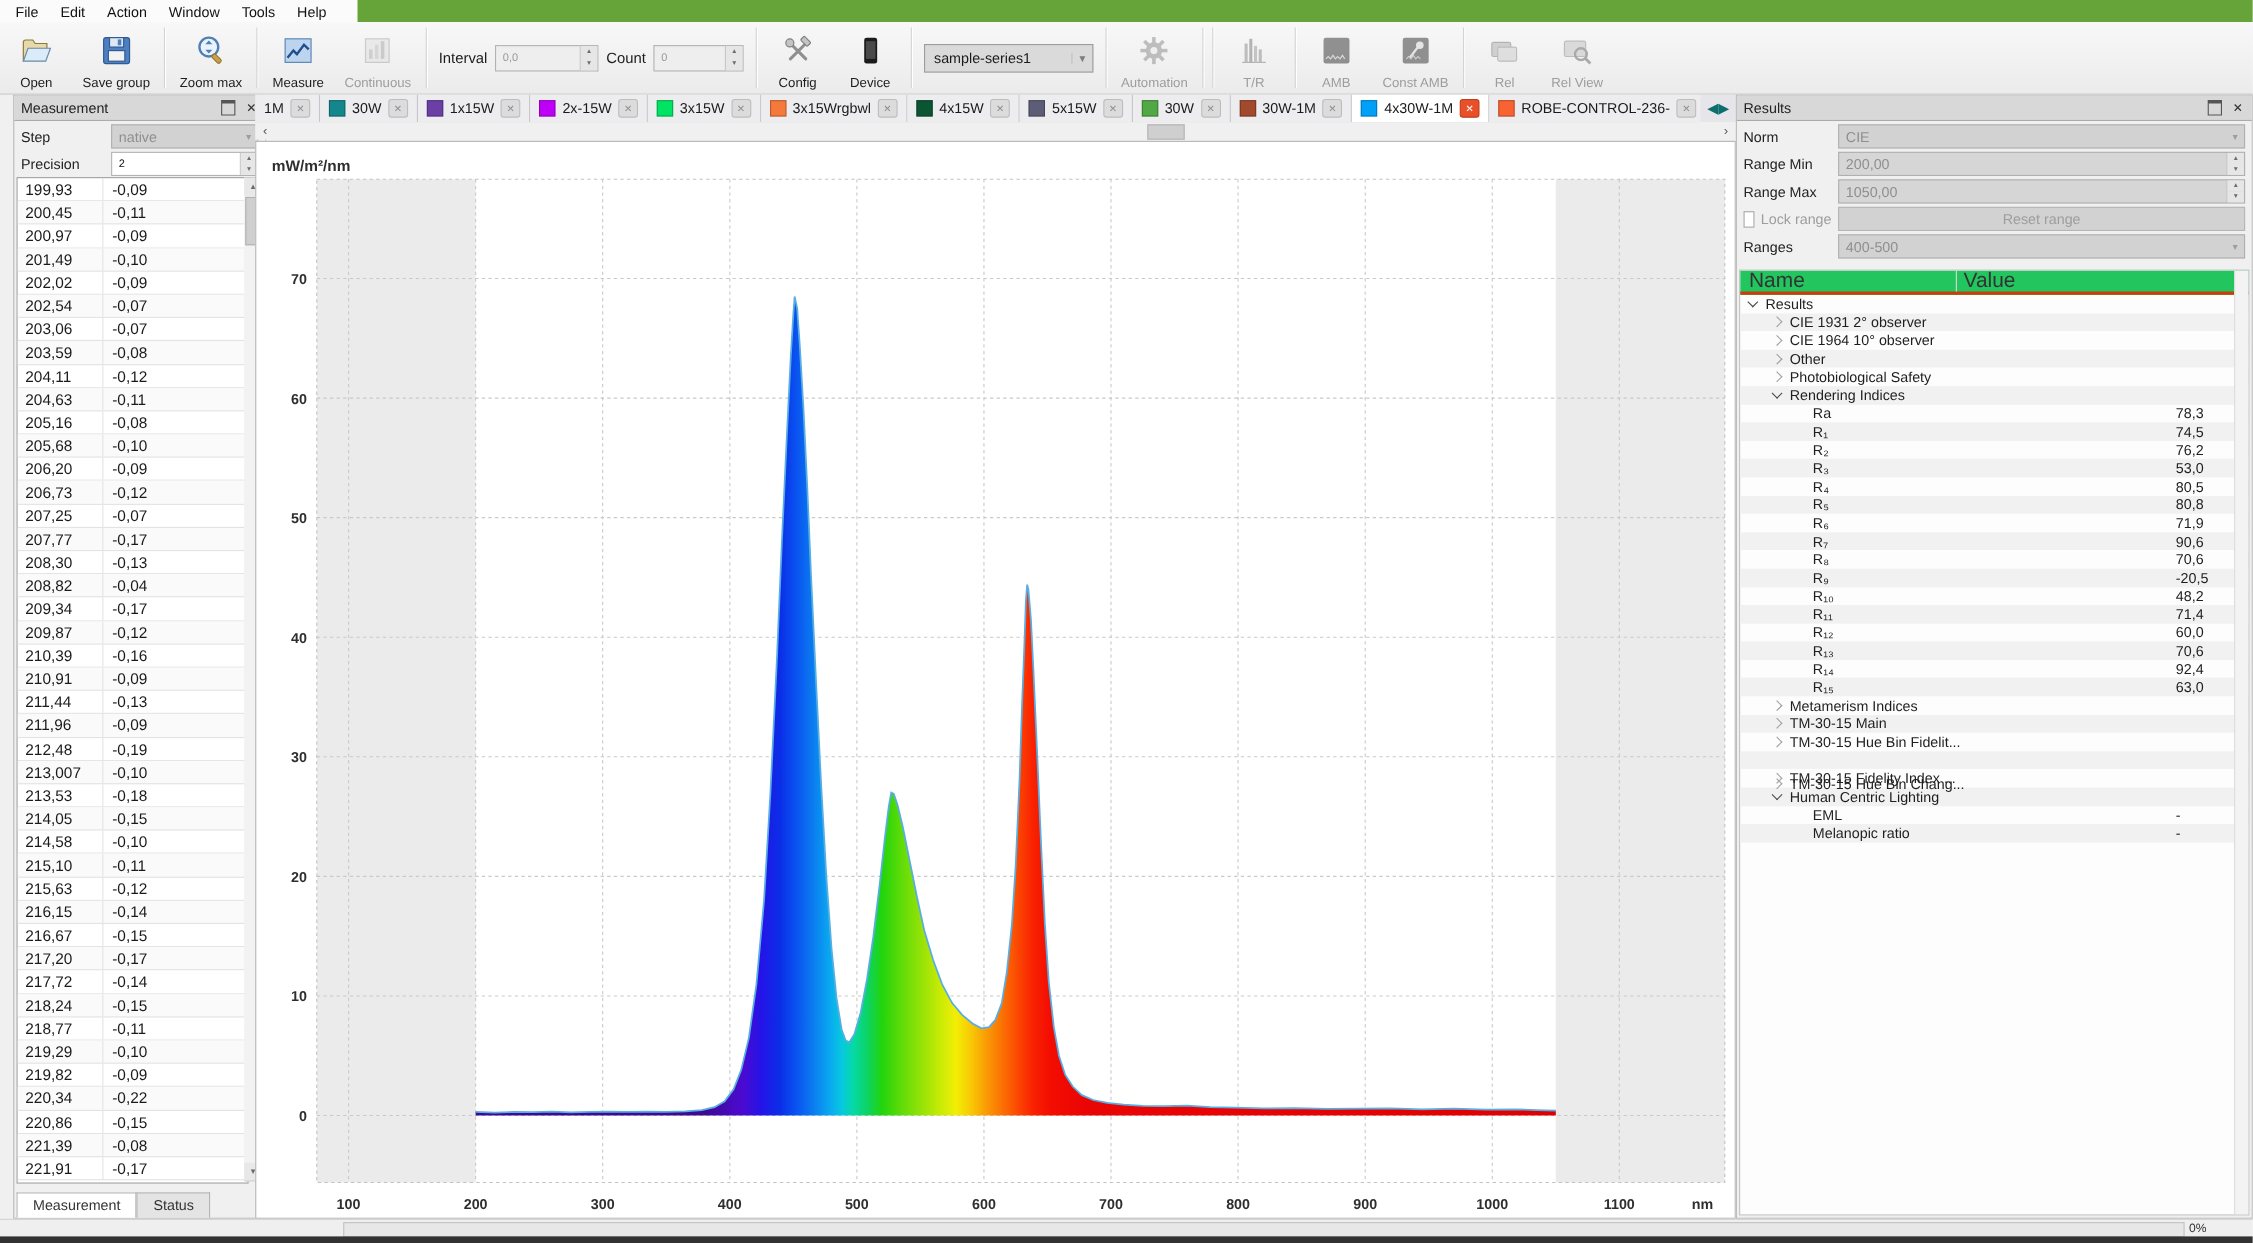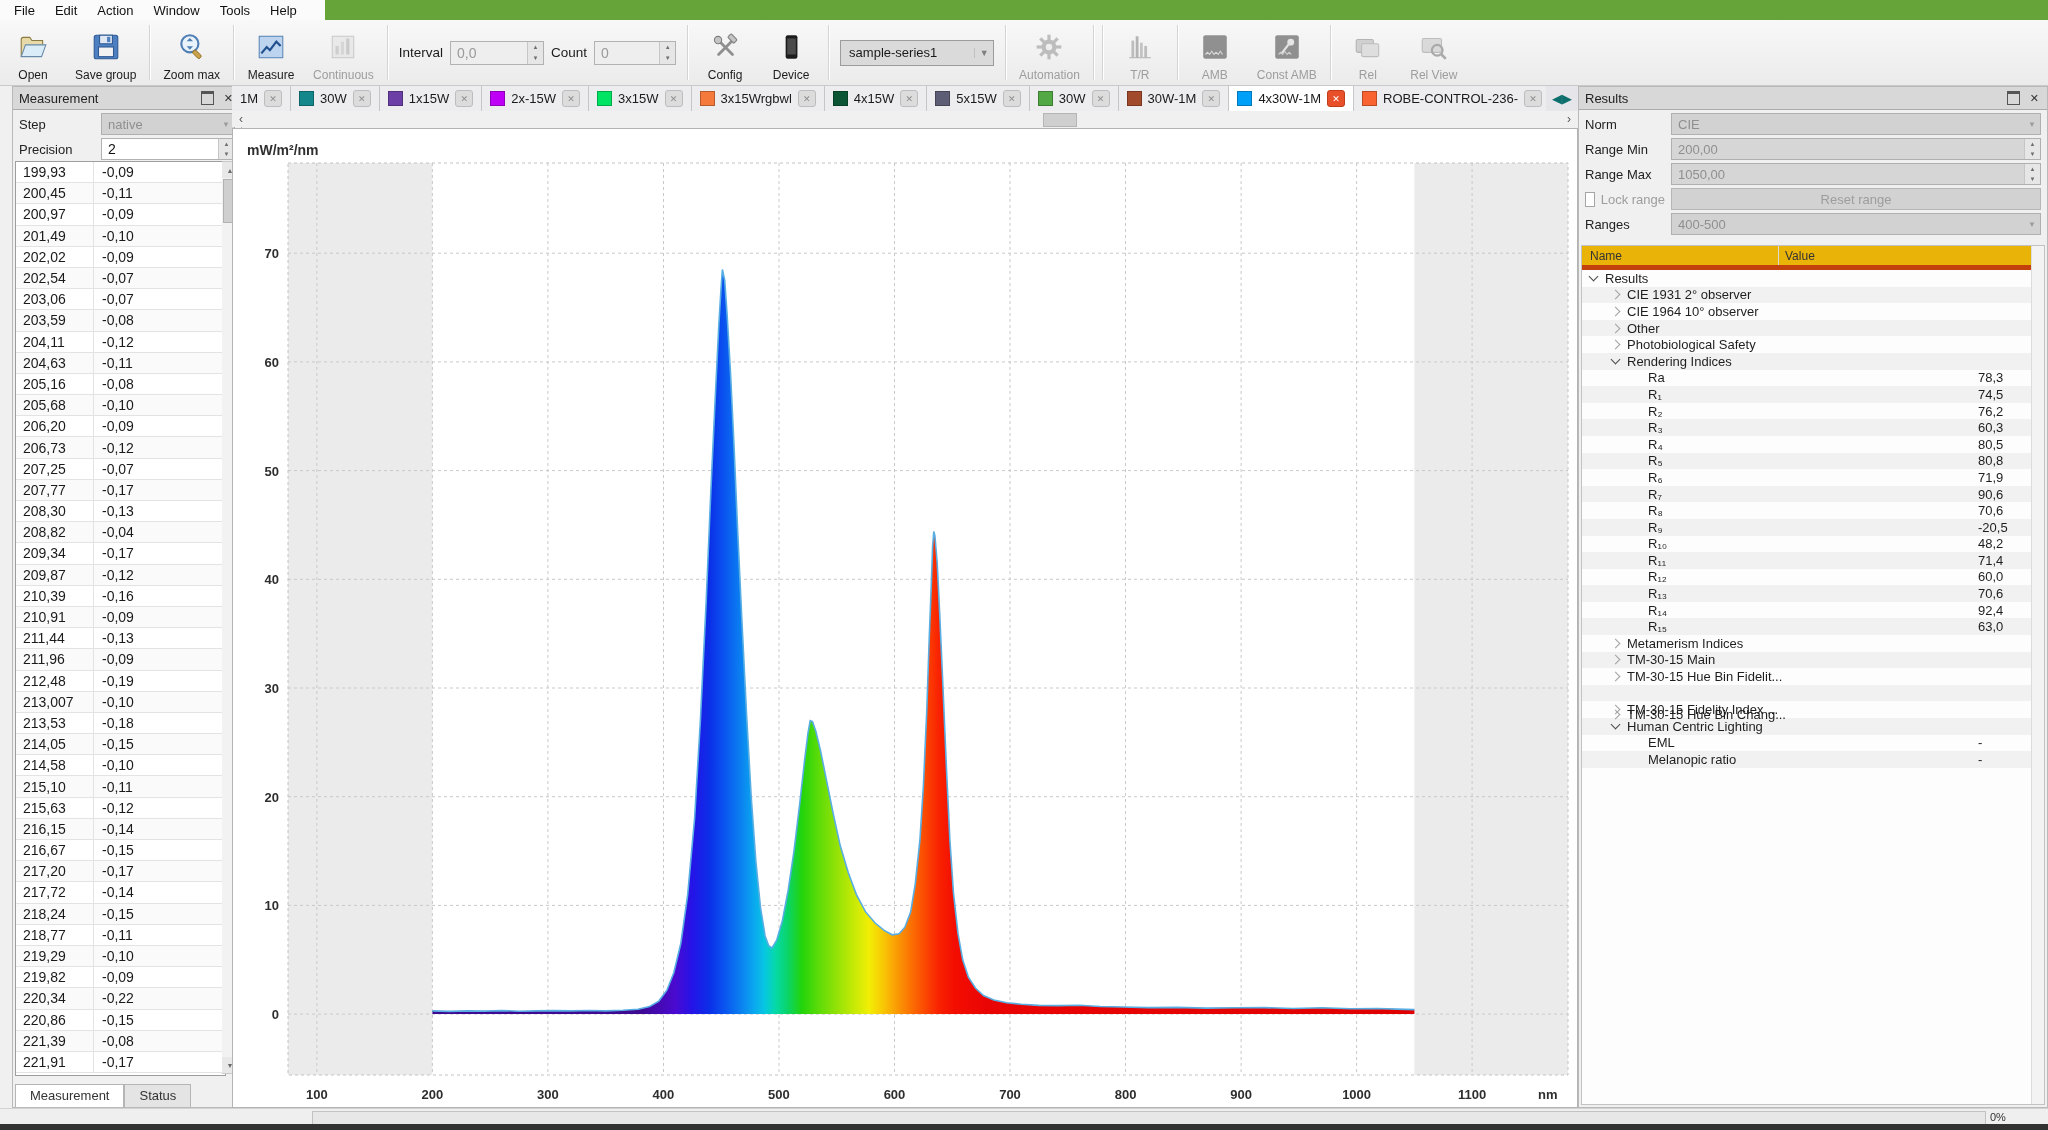--- a/index.html
+++ b/index.html
@@ -16,21 +16,21 @@
   .tbtn{display:flex;flex-direction:column;align-items:center;justify-content:flex-end;
         padding:4px 9px 3px;gap:2px;min-width:48px}
   .tbtn svg{width:30px;height:30px}
   .tlabel{font-size:12px;color:#1c1c1c;white-space:nowrap}
   .tbtn.disabled .tlabel{color:#9d9d9d}
   .tbtn.disabled svg{filter:grayscale(1);opacity:.6}
   .tsep{width:1px;background:#d4d4d4;margin:5px 4px;box-shadow:1px 0 0 #fff}
   .tfield{display:flex;align-items:center;gap:7px;padding:0 7px}
   .tfl{font-size:13.5px;color:#1c1c1c}
   .spinbox{height:22px;background:#eeeeee;border:1px solid #b2b2b2;display:flex;align-items:center}
-  .spinbox .sval{flex:1;padding:0 6px;font-size:14px;color:#9a9a9a}
+  .spinbox .sval{flex:1;padding:0 6px;font-size:10px;color:#9a9a9a}
   .spinner{width:15px;height:100%;border-left:1px solid #c6c6c6;display:flex;flex-direction:column}
   .spinner span{flex:1;display:flex;align-items:center;justify-content:center;font-size:6px;color:#6d6d6d;background:#e6e6e6}
   .combo{height:24px;background:#dadada;border:1px solid #9c9c9c;display:flex;align-items:center;font-size:13px}
   .combo .cval{flex:1;padding:0 8px;white-space:nowrap;overflow:hidden}
   .combo .carrow{width:18px;text-align:center;color:#7e7e7e;font-size:9px;border-left:1px solid #c0c0c0}
   .envblock{display:flex;align-items:center;gap:30px;padding:0 22px;font-size:22px;font-weight:600;color:#4a4a4a}
   
   .center{position:absolute;left:232px;top:86px;width:1346px;height:1022px}
   .tabstrip{position:absolute;left:0;top:0;width:1314px;height:25px;background:#e6e6ea;
             border-bottom:1px solid #c2c2c6;display:flex;overflow:hidden}
@@ -78,21 +78,21 @@
   .mrow .c2{padding-left:8px}
   .vscroll{position:absolute;right:2px;top:74px;width:17px;height:913px;background:#f2f2f2;border:1px solid #c9c9c9;border-left:none;box-sizing:border-box}
   .vsa{height:16px;display:flex;align-items:center;justify-content:center;font-size:7px;color:#6a6a6a;background:#e8e8e8}
   .vsa.down{position:absolute;bottom:0;left:0;right:0}
   .vthumb{position:absolute;left:1px;right:1px;top:17px;height:42px;background:#cfcfcf;border:1px solid #b2b2b2}
   .ptabs{position:absolute;left:0;bottom:0;height:24px;display:flex;align-items:flex-end;padding-left:2px}
   .ptab{padding:3px 14px 4px;font-size:13px;border:1px solid #b5b5b5;border-bottom:none;background:#e4e4e4;color:#333}
   .ptab.active{background:#fff}
   
   .treewrap{position:absolute;left:2px;top:158px;right:2px;bottom:2px;background:#fdfdfd;border:1px solid #c2c2c2;overflow:hidden}
-  .thead{height:19px;display:flex;border-bottom:5px solid #c2410c;background:#eab308;font-size:12px;color:#333}
+  .thead{height:19px;display:flex;border-bottom:3px solid #c2410c;background:#22c55e;font-size:19px;color:#333}
   .thead .h1{width:188px;padding-left:8px;border-right:1px solid #d9d9d9;display:flex;align-items:center}
   .thead .h2{flex:1;padding-left:6px;display:flex;align-items:center}
   .trow{height:16.6px;display:flex;align-items:center;font-size:13px;color:#1e1e1e}
   .trow.alt{background:#f1f1f1}
   .tname{display:flex;align-items:center;width:330px}
   .tval{flex:1;padding-left:0}
   .chev{display:inline-block;width:6px;height:6px;border-right:1.8px solid #a0a0a0;border-bottom:1.8px solid #a0a0a0;margin:0 8px 0 0}
   .chev.closed{transform:rotate(-45deg)}
   .chev.open{transform:rotate(45deg);border-color:#4a4a4a;margin-bottom:3px}
   .rscroll{position:absolute;right:0;top:0;bottom:0;width:12px;background:#f3f3f3;border-left:1px solid #dcdcdc}
@@ -718,21 +718,21 @@
         <div class="trow">
           <span class="tname" style="padding-left: 66px;">
             <span>R₂</span>
           </span>
           <span class="tval">76,2</span>
         </div>
         <div class="trow alt">
           <span class="tname" style="padding-left: 66px;">
             <span>R₃</span>
           </span>
-          <span class="tval">60,3</span>
+          <span class="tval">53,0</span>
         </div>
         <div class="trow">
           <span class="tname" style="padding-left: 66px;">
             <span>R₄</span>
           </span>
           <span class="tval">80,5</span>
         </div>
         <div class="trow alt">
           <span class="tname" style="padding-left: 66px;">
             <span>R₅</span>

